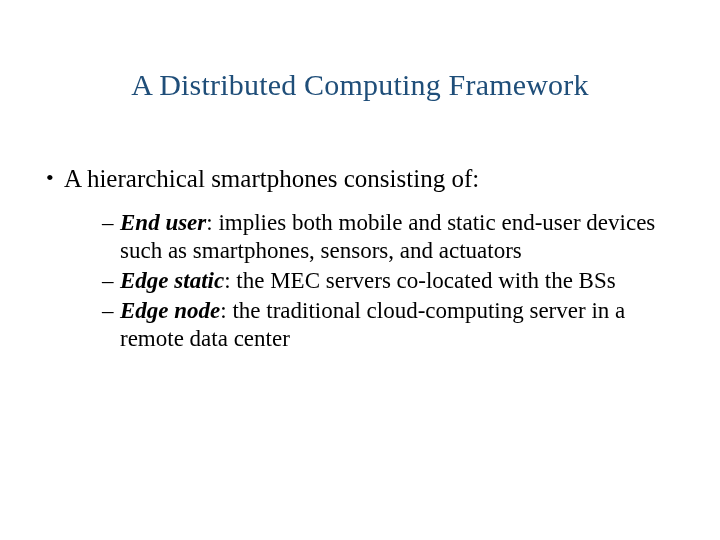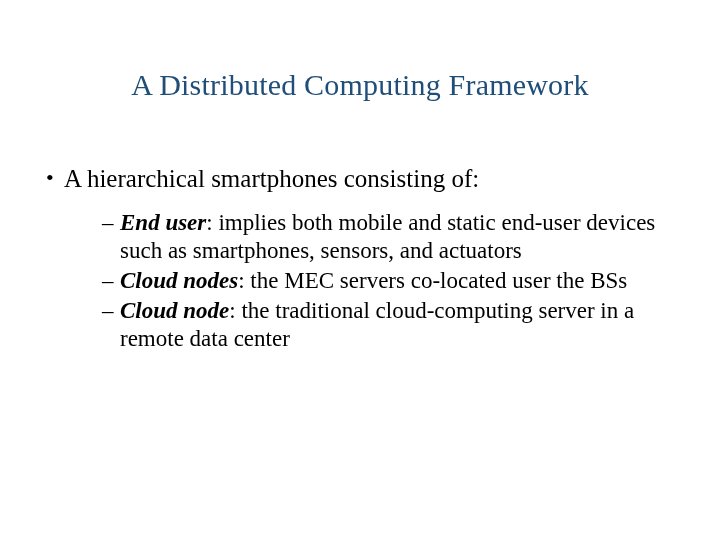--- a/index.html
+++ b/index.html
@@ -101,28 +101,28 @@
       <div class="sub">
         <div class="dash">–</div>
         <div class="txt">
           <span class="label">End user</span><span>: implies both mobile and static end-user devices such as smartphones, sensors, and actuators</span>
         </div>
       </div>
 
       <div class="sub">
         <div class="dash">–</div>
         <div class="txt">
-          <span class="label">Cloud nodes</span><span>: the MEC servers co-located user the BSs</span>
+          <span class="label">Edge static</span><span>: the MEC servers co-located with the BSs</span>
         </div>
       </div>
 
       <div class="sub">
         <div class="dash">–</div>
         <div class="txt">
-          <span class="label">Cloud node</span><span>: the traditional cloud-computing server in a remote data center</span>
+          <span class="label">Edge node</span><span>: the traditional cloud-computing server in a remote data center</span>
         </div>
       </div>
 
     </div>
   </div>
 
   <div class="pagenum">10</div>
 </div>
 
 </body></html>

